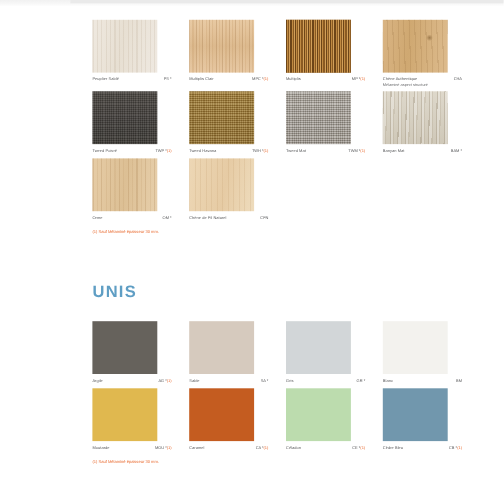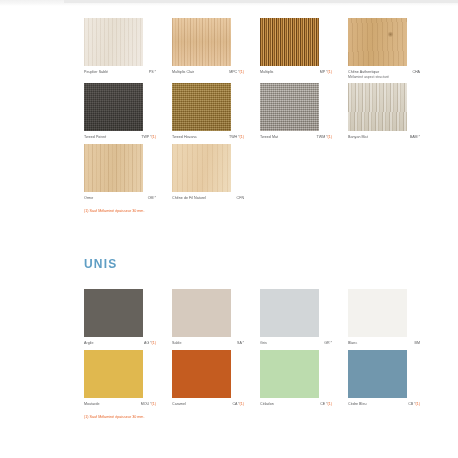--- a/index.html
+++ b/index.html
@@ -89,21 +89,21 @@
   .footnote {
     margin-left: 84px;
     margin-top: 9px;
     font-size: 3.7px;
     color: #e8662a;
   }
 
   
   .section-title {
     margin-left: 84px;
-    font-size: 12px;
+    font-size: 15px;
     font-weight: bold;
     color: #5f9ec4;
     letter-spacing: 1.2px;
   }
 
   .spacer-big { height: 44px; }
   .spacer-mid { height: 14px; }
 
   
   .tex-poplar-sable {

